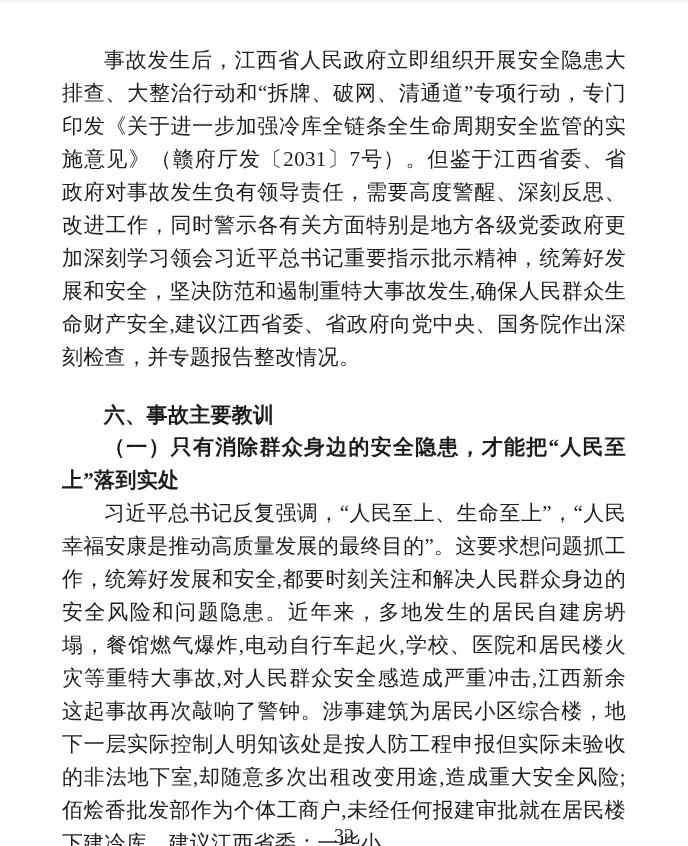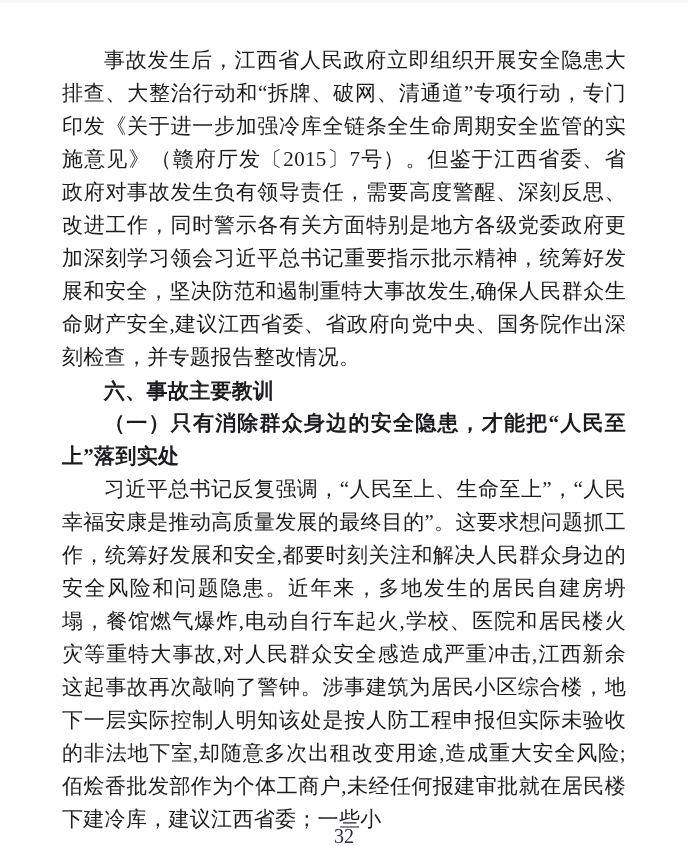--- a/index.html
+++ b/index.html
@@ -37,20 +37,21 @@
     line-height: 33px;
     text-align: justify;
     text-indent: 2em;
     letter-spacing: 0.3px;
     word-break: break-all;
   }
   .para.heading1 {
     font-family: "Liberation Sans", "DejaVu Sans", sans-serif;
     font-weight: bold;
     text-align: left;
+    margin-top: 24px;
   }
   .para.heading2 {
     font-weight: bold;
   }
   .page-number {
     position: absolute;
     top: 795px;
     left: 0;
     width: 100%;
     text-align: center;
@@ -61,20 +62,20 @@
     margin-top: 30px;
   }
 </style>
 </head>
 <body style="background: rgb(255, 255, 255);">
 
 <div class="page">
   <div class="page-top-edge"></div>
 
   <div class="text-block" style="color: rgb(28, 28, 30);">
-    <p class="para body">事故发生后，江西省人民政府立即组织开展安全隐患大排查、大整治行动和“拆牌、破网、清通道”专项行动，专门印发《关于进一步加强冷库全链条全生命周期安全监管的实施意见》（赣府厅发〔2015〕7号）。但鉴于江西省委、省政府对事故发生负有领导责任，需要高度警醒、深刻反思、改进工作，同时警示各有关方面特别是地方各级党委政府更加深刻学习领会习近平总书记重要指示批示精神，统筹好发展和安全，坚决防范和遏制重特大事故发生,确保人民群众生命财产安全,建议江西省委、省政府向党中央、国务院作出深刻检查，并专题报告整改情况。</p>
+    <p class="para body">事故发生后，江西省人民政府立即组织开展安全隐患大排查、大整治行动和“拆牌、破网、清通道”专项行动，专门印发《关于进一步加强冷库全链条全生命周期安全监管的实施意见》（赣府厅发〔2031〕7号）。但鉴于江西省委、省政府对事故发生负有领导责任，需要高度警醒、深刻反思、改进工作，同时警示各有关方面特别是地方各级党委政府更加深刻学习领会习近平总书记重要指示批示精神，统筹好发展和安全，坚决防范和遏制重特大事故发生,确保人民群众生命财产安全,建议江西省委、省政府向党中央、国务院作出深刻检查，并专题报告整改情况。</p>
     <p class="para heading1">六、事故主要教训</p>
     <p class="para heading2">（一）只有消除群众身边的安全隐患，才能把“人民至上”落到实处</p>
     <p class="para body">习近平总书记反复强调，“人民至上、生命至上”，“人民幸福安康是推动高质量发展的最终目的”。这要求想问题抓工作，统筹好发展和安全,都要时刻关注和解决人民群众身边的安全风险和问题隐患。近年来，多地发生的居民自建房坍塌，餐馆燃气爆炸,电动自行车起火,学校、医院和居民楼火灾等重特大事故,对人民群众安全感造成严重冲击,江西新余这起事故再次敲响了警钟。涉事建筑为居民小区综合楼，地下一层实际控制人明知该处是按人防工程申报但实际未验收的非法地下室,却随意多次出租改变用途,造成重大安全风险;佰烩香批发部作为个体工商户,未经任何报建审批就在居民楼下建冷库，建议江西省委；一些小</p>
   </div>
 
   <div class="page-number">32</div>
 </div>
 
 </body></html>

